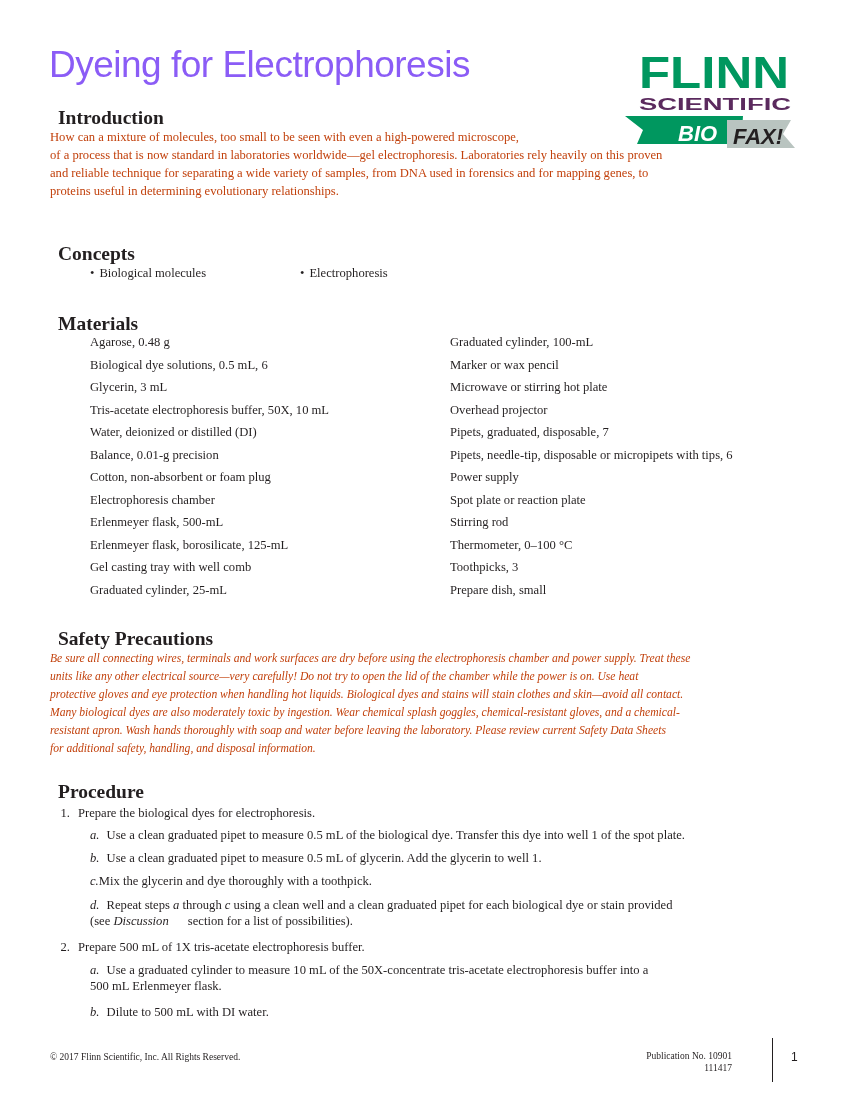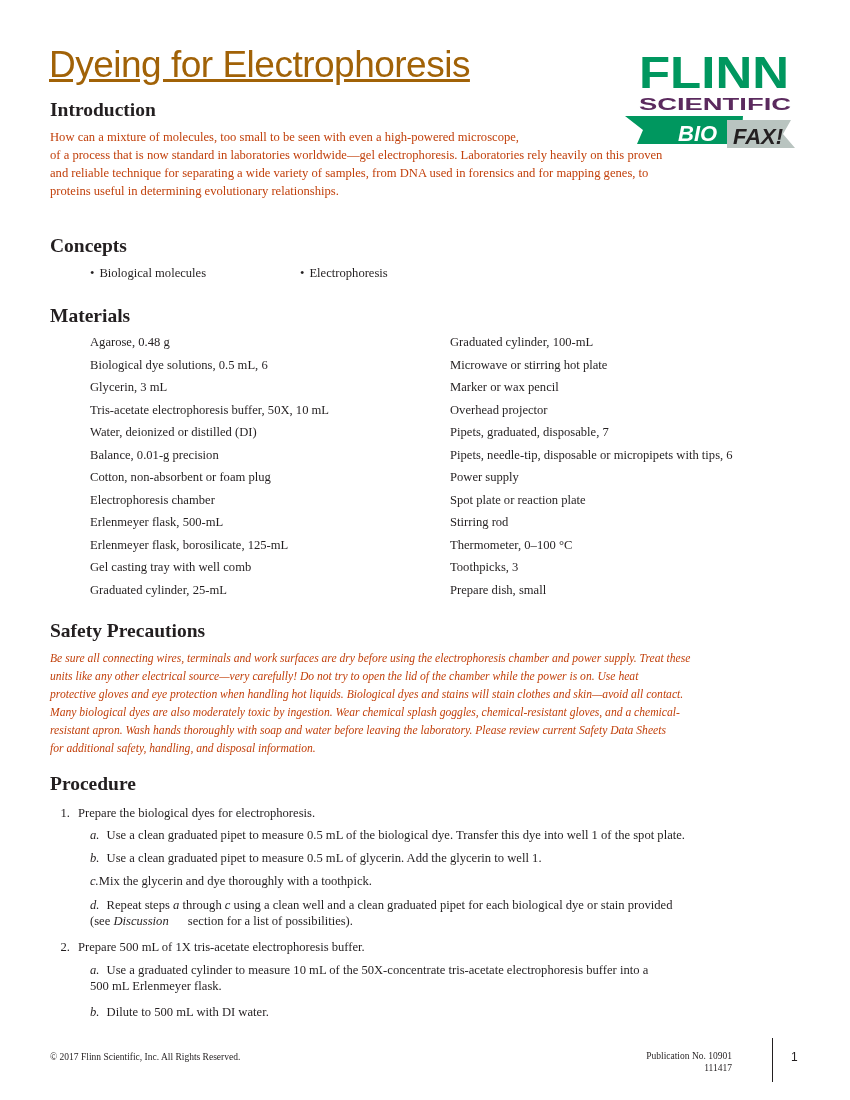--- a/index.html
+++ b/index.html
@@ -1,18 +1,18 @@
 <!DOCTYPE html>
 <html><head>
 <meta charset="utf-8">
 <style>
   html, body { margin: 0; padding: 0; background: #ffffff; }
   body { width: 850px; height: 1100px; position: relative; overflow: hidden; color: #231f20; font-family: "Liberation Serif", "DejaVu Serif", serif; }
-  .title { position: absolute; left: 49px; top: 44px; font-family: "Liberation Sans", "DejaVu Sans", sans-serif; font-size: 37px; font-weight: normal; letter-spacing: -0.5px; margin: 0; color: #a16207; text-decoration: underline; }
-  .h2 { position: absolute; left: 50px; font-size: 19.5px; font-weight: bold; margin: 0; color: #231f20; }
+  .title { position: absolute; left: 49px; top: 44px; font-family: "Liberation Sans", "DejaVu Sans", sans-serif; font-size: 37px; font-weight: normal; letter-spacing: -0.5px; margin: 0; color: #8b5cf6; }
+  .h2 { position: absolute; left: 50px; font-size: 19.5px; font-weight: bold; margin: 8px; color: #231f20; }
   .h2.italic { }
   .para { position: absolute; left: 50px; font-size: 12.6px; line-height: 18px; margin: 0; color: #c2410c; }
   .intro { top: 128px; width: 730px; }
   .intro span.line { display: block; white-space: nowrap; }
   .safety { top: 650px; width: 760px; font-style: italic; font-size: 11.6px; line-height: 18px; }
   .safety span.line { display: block; white-space: nowrap; }
   .concepts { position: absolute; top: 266px; left: 90px; font-size: 12.6px; }
   .concept { position: absolute; white-space: nowrap; }
   .bullet { margin-right: 5px; }
   .materials { position: absolute; top: 335px; left: 90px; width: 720px; font-size: 12.6px; }
@@ -69,22 +69,22 @@
     <div class="mat-item">Balance, 0.01-g precision</div>
     <div class="mat-item">Cotton, non-absorbent or foam plug</div>
     <div class="mat-item">Electrophoresis chamber</div>
     <div class="mat-item">Erlenmeyer flask, 500-mL</div>
     <div class="mat-item">Erlenmeyer flask, borosilicate, 125-mL</div>
     <div class="mat-item">Gel casting tray with well comb</div>
     <div class="mat-item">Graduated cylinder, 25-mL</div>
   </div>
   <div class="mat-col right">
     <div class="mat-item">Graduated cylinder, 100-mL</div>
+    <div class="mat-item">Marker or wax pencil</div>
     <div class="mat-item">Microwave or stirring hot plate</div>
-    <div class="mat-item">Marker or wax pencil</div>
     <div class="mat-item">Overhead projector</div>
     <div class="mat-item">Pipets, graduated, disposable, 7</div>
     <div class="mat-item">Pipets, needle-tip, disposable or micropipets with tips, 6</div>
     <div class="mat-item">Power supply</div>
     <div class="mat-item">Spot plate or reaction plate</div>
     <div class="mat-item">Stirring rod</div>
     <div class="mat-item">Thermometer, 0–100 °C</div>
     <div class="mat-item">Toothpicks, 3</div>
     <div class="mat-item">Prepare dish, small</div>
   </div>

